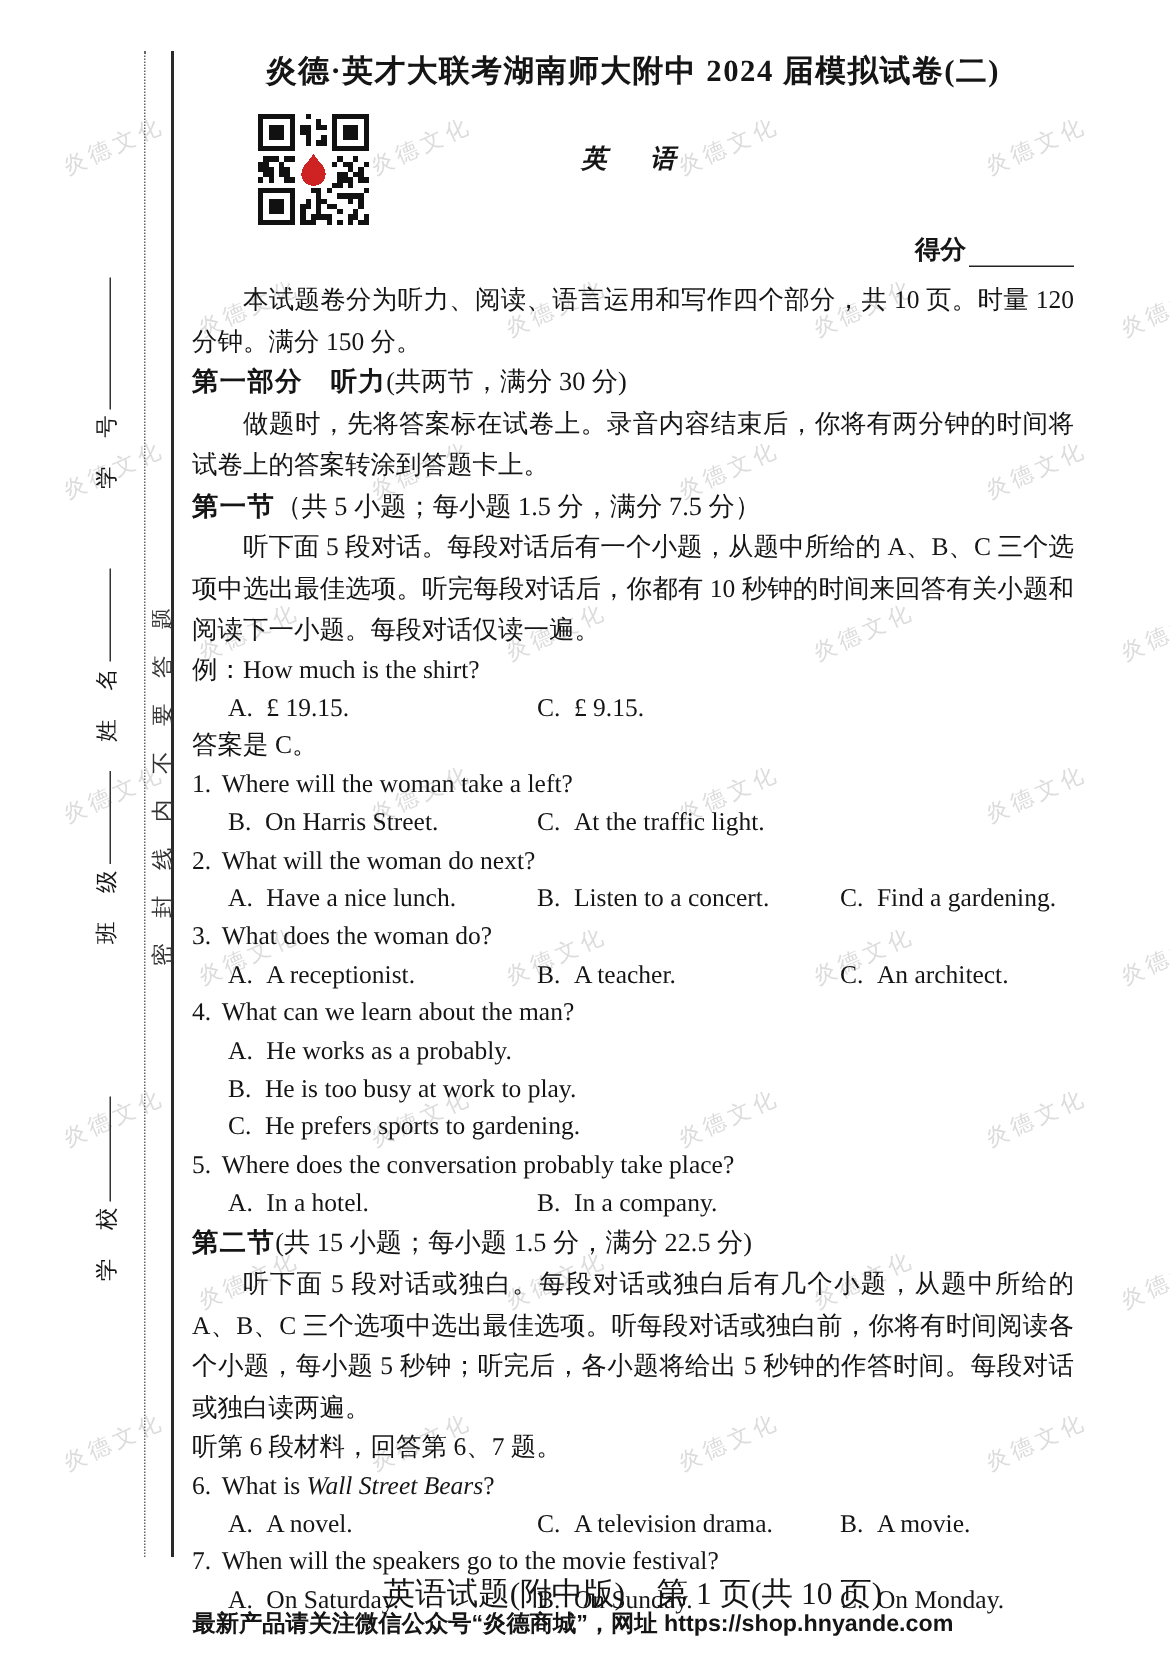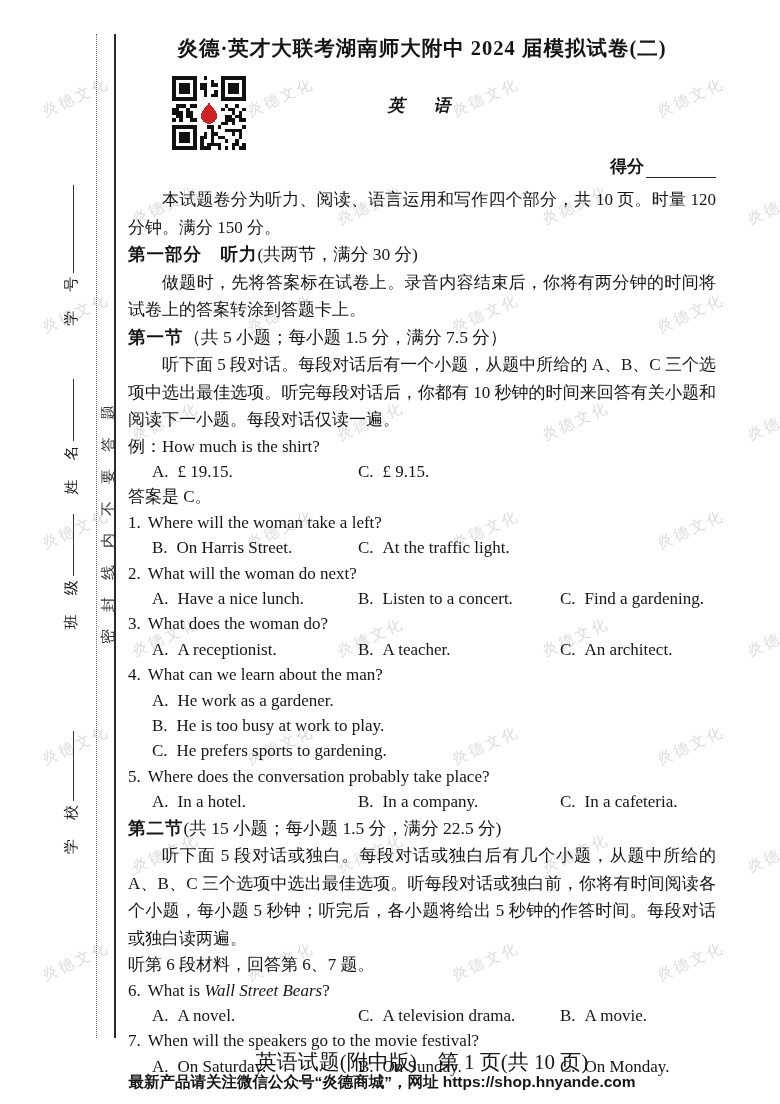--- a/index.html
+++ b/index.html
@@ -257,32 +257,31 @@
       <div class="opts">
         <span class="opt"><span class="opt-l">A.</span><span>A receptionist.</span></span>
         <span class="opt"><span class="opt-l">B.</span><span>A teacher.</span></span>
         <span class="opt"><span class="opt-l">C.</span><span>An architect.</span></span>
       </div>
     </div>
 
     <div>
       <div class="q-line"><span class="q-num">4.</span><span>What can we learn about the man?</span></div>
       <div class="opts-stacked">
-        <span class="opt"><span class="opt-l">A.</span><span>He work as a gardener.</span></span>
+        <span class="opt"><span class="opt-l">A.</span><span>He works as a probably.</span></span>
         <span class="opt"><span class="opt-l">B.</span><span>He is too busy at work to play.</span></span>
         <span class="opt"><span class="opt-l">C.</span><span>He prefers sports to gardening.</span></span>
       </div>
     </div>
 
     <div>
       <div class="q-line"><span class="q-num">5.</span><span>Where does the conversation probably take place?</span></div>
       <div class="opts">
         <span class="opt"><span class="opt-l">A.</span><span>In a hotel.</span></span>
         <span class="opt"><span class="opt-l">B.</span><span>In a company.</span></span>
-        <span class="opt"><span class="opt-l">C.</span><span>In a cafeteria.</span></span>
       </div>
     </div>
 
     <div class="h-line"><b class="hei">第二节</b><span>(共 15 小题；每小题 1.5 分，满分 22.5 分)</span></div>
 
     <p class="para">听下面 5 段对话或独白。每段对话或独白后有几个小题，从题中所给的 A、B、C 三个选项中选出最佳选项。听每段对话或独白前，你将有时间阅读各个小题，每小题 5 秒钟；听完后，各小题将给出 5 秒钟的作答时间。每段对话或独白读两遍。</p>
 
     <div class="q-line">听第 6 段材料，回答第 6、7 题。</div>
 
     <div>

